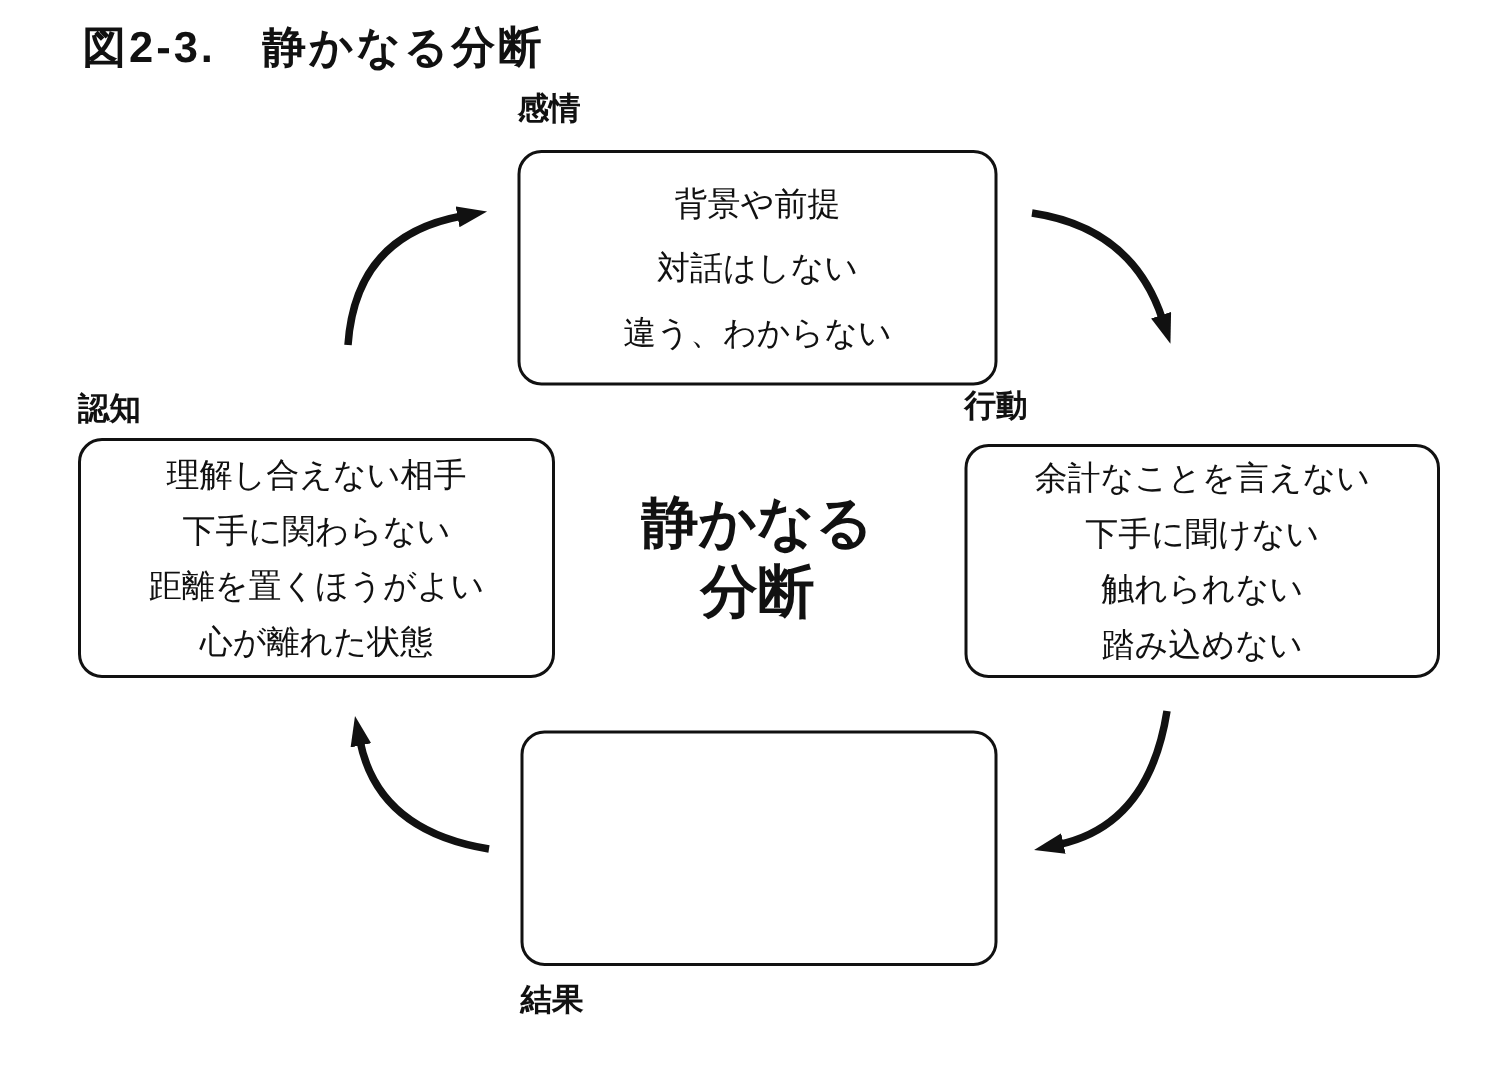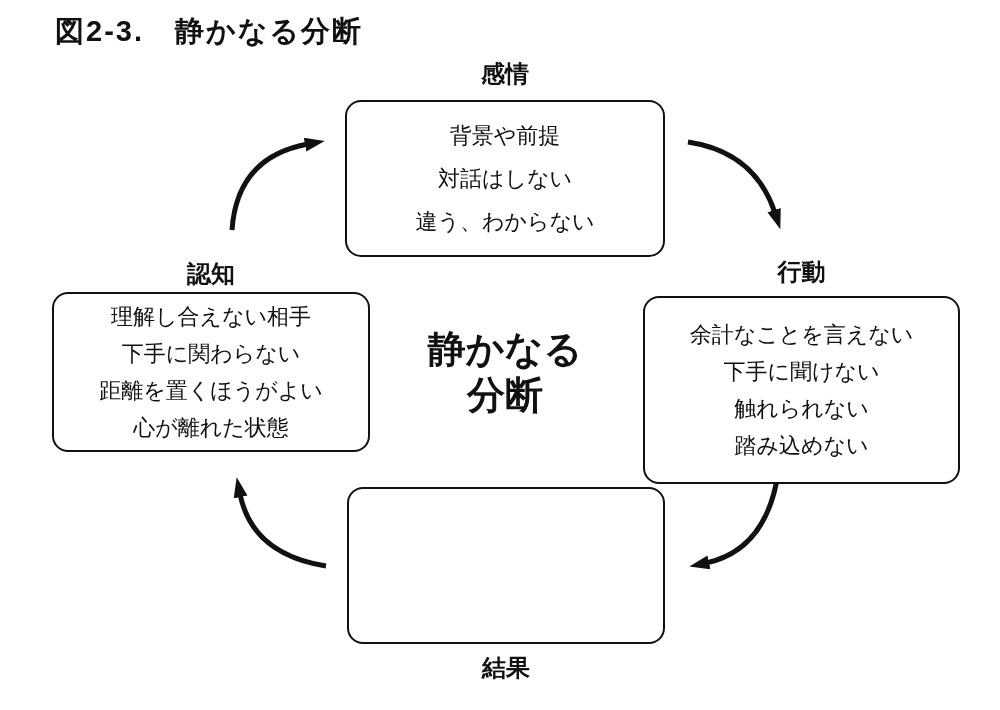--- a/index.html
+++ b/index.html
@@ -13,30 +13,30 @@
   }
   .node-box{
     position:absolute;border:2.5px solid #111111;border-radius:16px;background:#ffffff;
     display:flex;flex-direction:column;justify-content:center;align-items:center;
     text-align:center;box-sizing:border-box;
   }
   .node-box .line{display:block;font-size:22px;color:#111111;}
   .lines3 .line{line-height:43px;text-align:center;}
   .lines4 .line{line-height:37px;}
   .node-label{
-    position:absolute;font-size:24px;font-weight:bold;text-align:center;color:#111111;
+    position:absolute;font-size:21px;font-weight:bold;text-align:left;color:#111111;
   }
   .center-label{
     position:absolute;left:345px;top:326px;width:320px;text-align:center;
     font-size:38px;font-weight:bold;line-height:46px;color:#111111;
   }
   svg.arrows{position:absolute;left:0;top:0;width:1000px;height:710px;}
   
   .box-emotion  {left:345px;top:100px;width:320px;height:157px;}
-  .box-action   {left:643px;top:296px;width:317px;height:188px;}
+  .box-action   {left:643px;top:296px;width:317px;height:156px;}
   .box-result   {left:347px;top:487px;width:318px;height:157px;}
   .box-cognition{left:52px; top:292px;width:318px;height:160px;}
   .label-emotion  {left:345px;top:58px; width:320px;}
   .label-action   {left:643px;top:256px;width:317px;}
   .label-result   {left:347px;top:652px;width:318px;}
   .label-cognition{left:52px; top:258px;width:318px;}
 </style>
 </head>
 <body>
 

